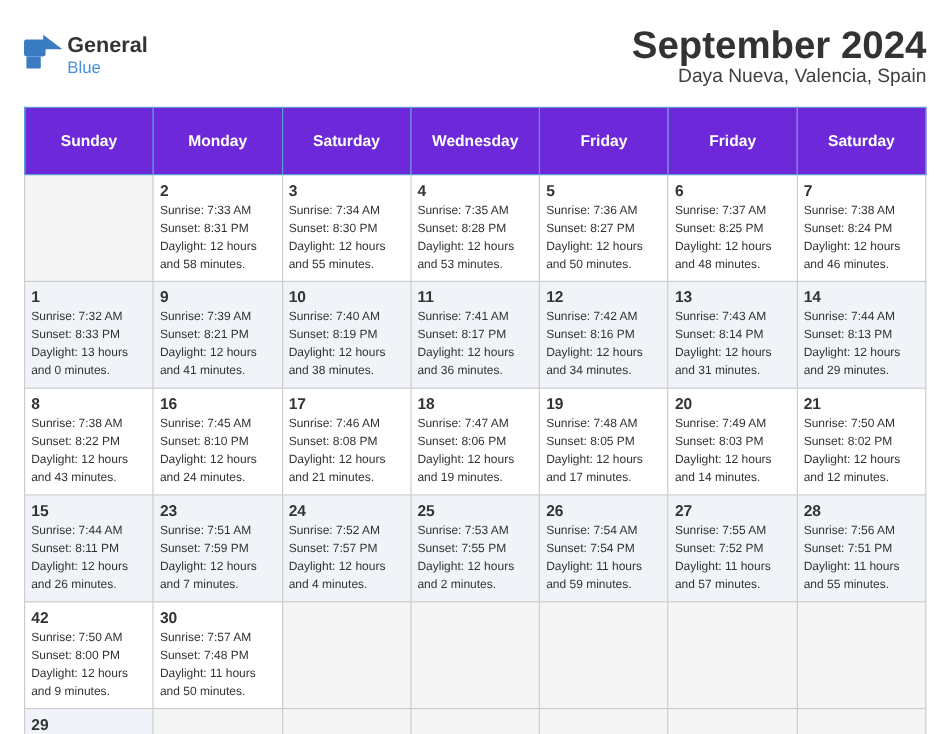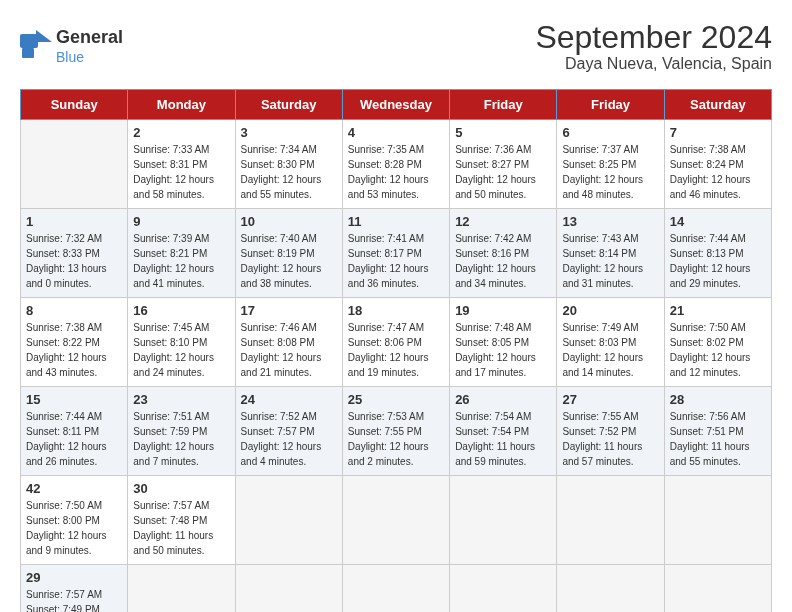--- a/index.html
+++ b/index.html
@@ -29,39 +29,39 @@
     .logo-text-blue {
       font-size: 14px;
       font-weight: normal;
       color: #4a90d9;
     }
     .title-area {
       text-align: right;
     }
     .month-title {
       font-size: 32px;
-      font-weight: normal;
+      font-weight: bold;
       color: #333;
       line-height: 1.1;
     }
     .location-title {
       font-size: 16px;
       color: #404040;
     }
     table {
       width: 100%;
       border-collapse: collapse;
       table-layout: fixed;
     }
     th {
-      background-color: #b91c1c;
+      background-color: #6d28d9;
       color: #fff;
       font-size: 13px;
       font-weight: bold;
-      padding: 7px 4px;
+      padding: 20px 4px;
       text-align: center;
       border: 1px solid #5a9cd6;
     }
     td {
       border: 1px solid #ccc;
       vertical-align: top;
       padding: 5px 5px 6px 5px;
       font-size: 10.5px;
       color: #333;
       background: #fff;

